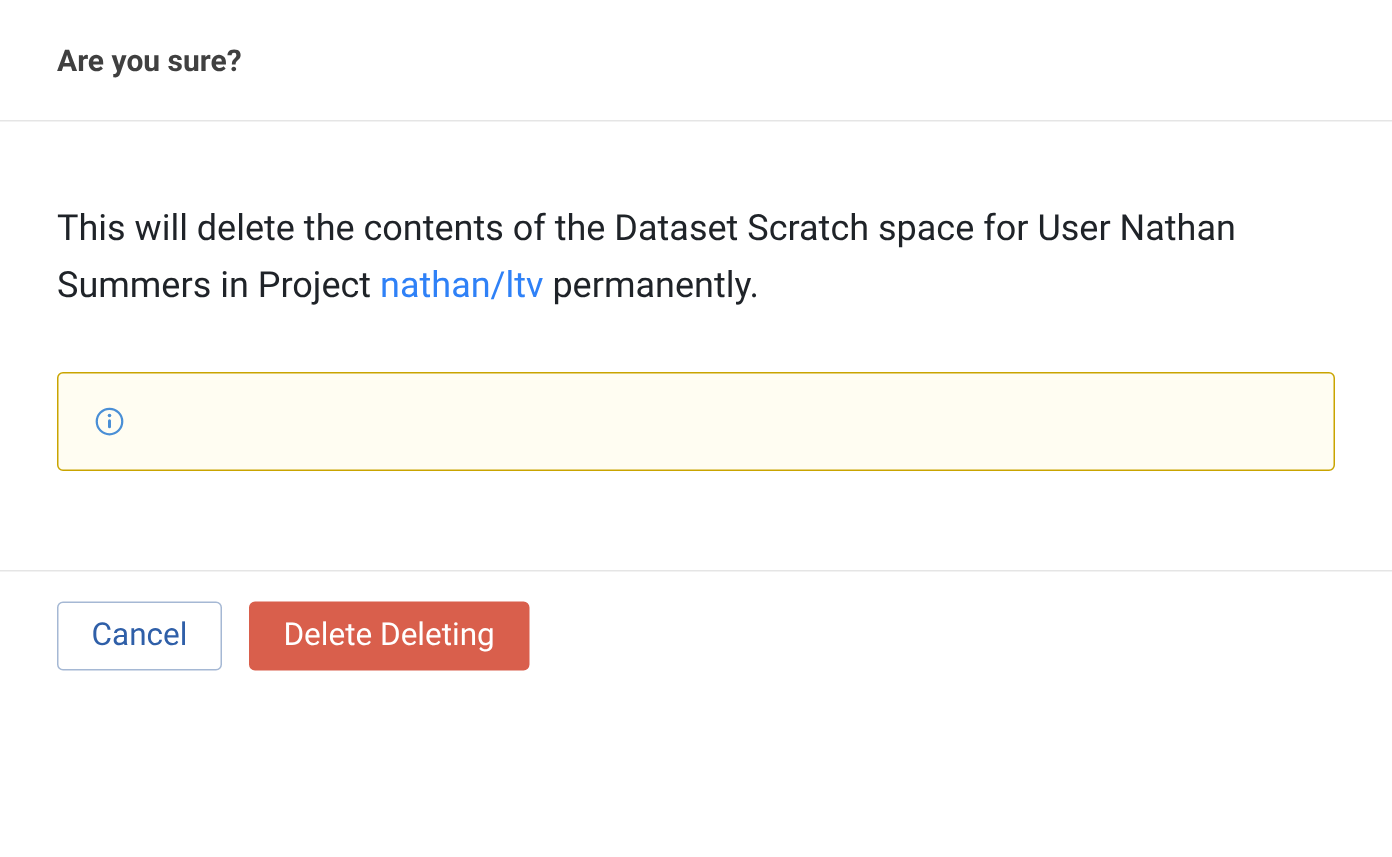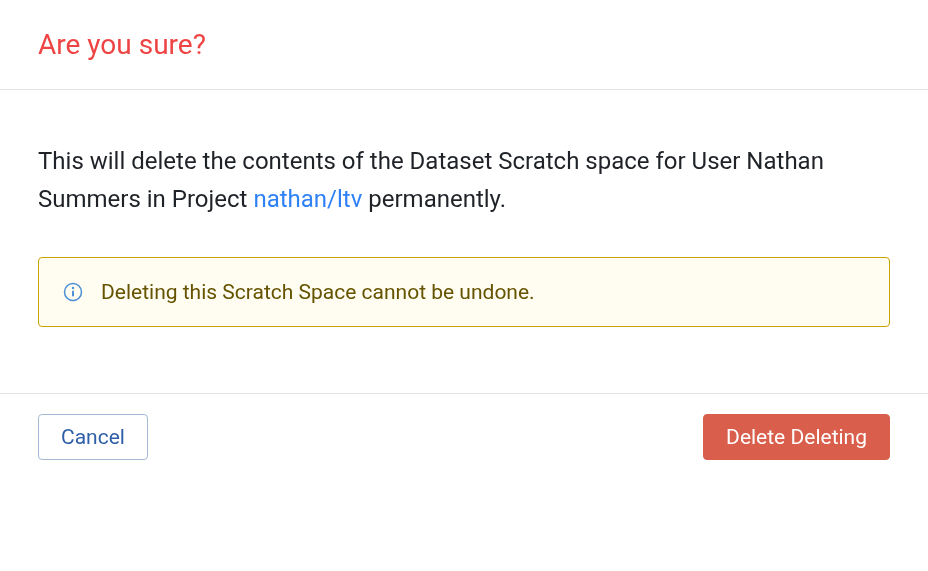--- a/index.html
+++ b/index.html
@@ -12,23 +12,23 @@
       background: #ffffff;
       color: #1f2328;
       width: 928px;
       height: 571px;
     }
     .dialog-header {
       padding: 28px 38px 28px 38px;
       border-bottom: 1px solid #e5e5e5;
     }
     .dialog-title {
-      font-size: 28px;
-      font-weight: 400;
-      color: #ef4444;
+      font-size: 20px;
+      font-weight: 700;
+      color: #404040;
     }
     .dialog-body {
       padding: 52px 38px 38px 38px;
     }
     .body-text {
       font-size: 24px;
       line-height: 1.6;
       color: #1f2328;
       margin-bottom: 20px;
     }
@@ -59,21 +59,21 @@
       height: 20px;
     }
     .alert-text {
       font-size: 21px;
       color: #655300;
     }
     .dialog-footer {
       border-top: 1px solid #e5e5e5;
       padding: 20px 38px;
       display: flex;
-      justify-content: space-between;
+      justify-content: flex-start;
       gap: 18px;
       margin-top: 28px;
     }
     .btn {
       font-size: 21px;
       padding: 10px 22px;
       border-radius: 4px;
       cursor: pointer;
       font-weight: 400;
       border: 1px solid transparent;
@@ -103,20 +103,19 @@
   </p>
 
   <div class="alert-box">
     <span class="alert-icon">
       <svg viewBox="0 0 20 20" fill="none" xmlns="http://www.w3.org/2000/svg">
         <circle cx="10" cy="10" r="8.5" stroke="#4a8fd6" stroke-width="1.5"></circle>
         <circle cx="10" cy="6" r="1.2" fill="#4a8fd6"></circle>
         <rect x="9" y="8.5" width="2" height="6" rx="1" fill="#4a8fd6"></rect>
       </svg>
     </span>
-    <span class="alert-text">Deleting this Scratch Space cannot be undone.</span>
   </div>
 </div>
 
 <div class="dialog-footer">
   <button class="btn btn-secondary">Cancel</button>
   <button class="btn btn-danger">Delete Deleting</button>
 </div>
 
 </body></html>

